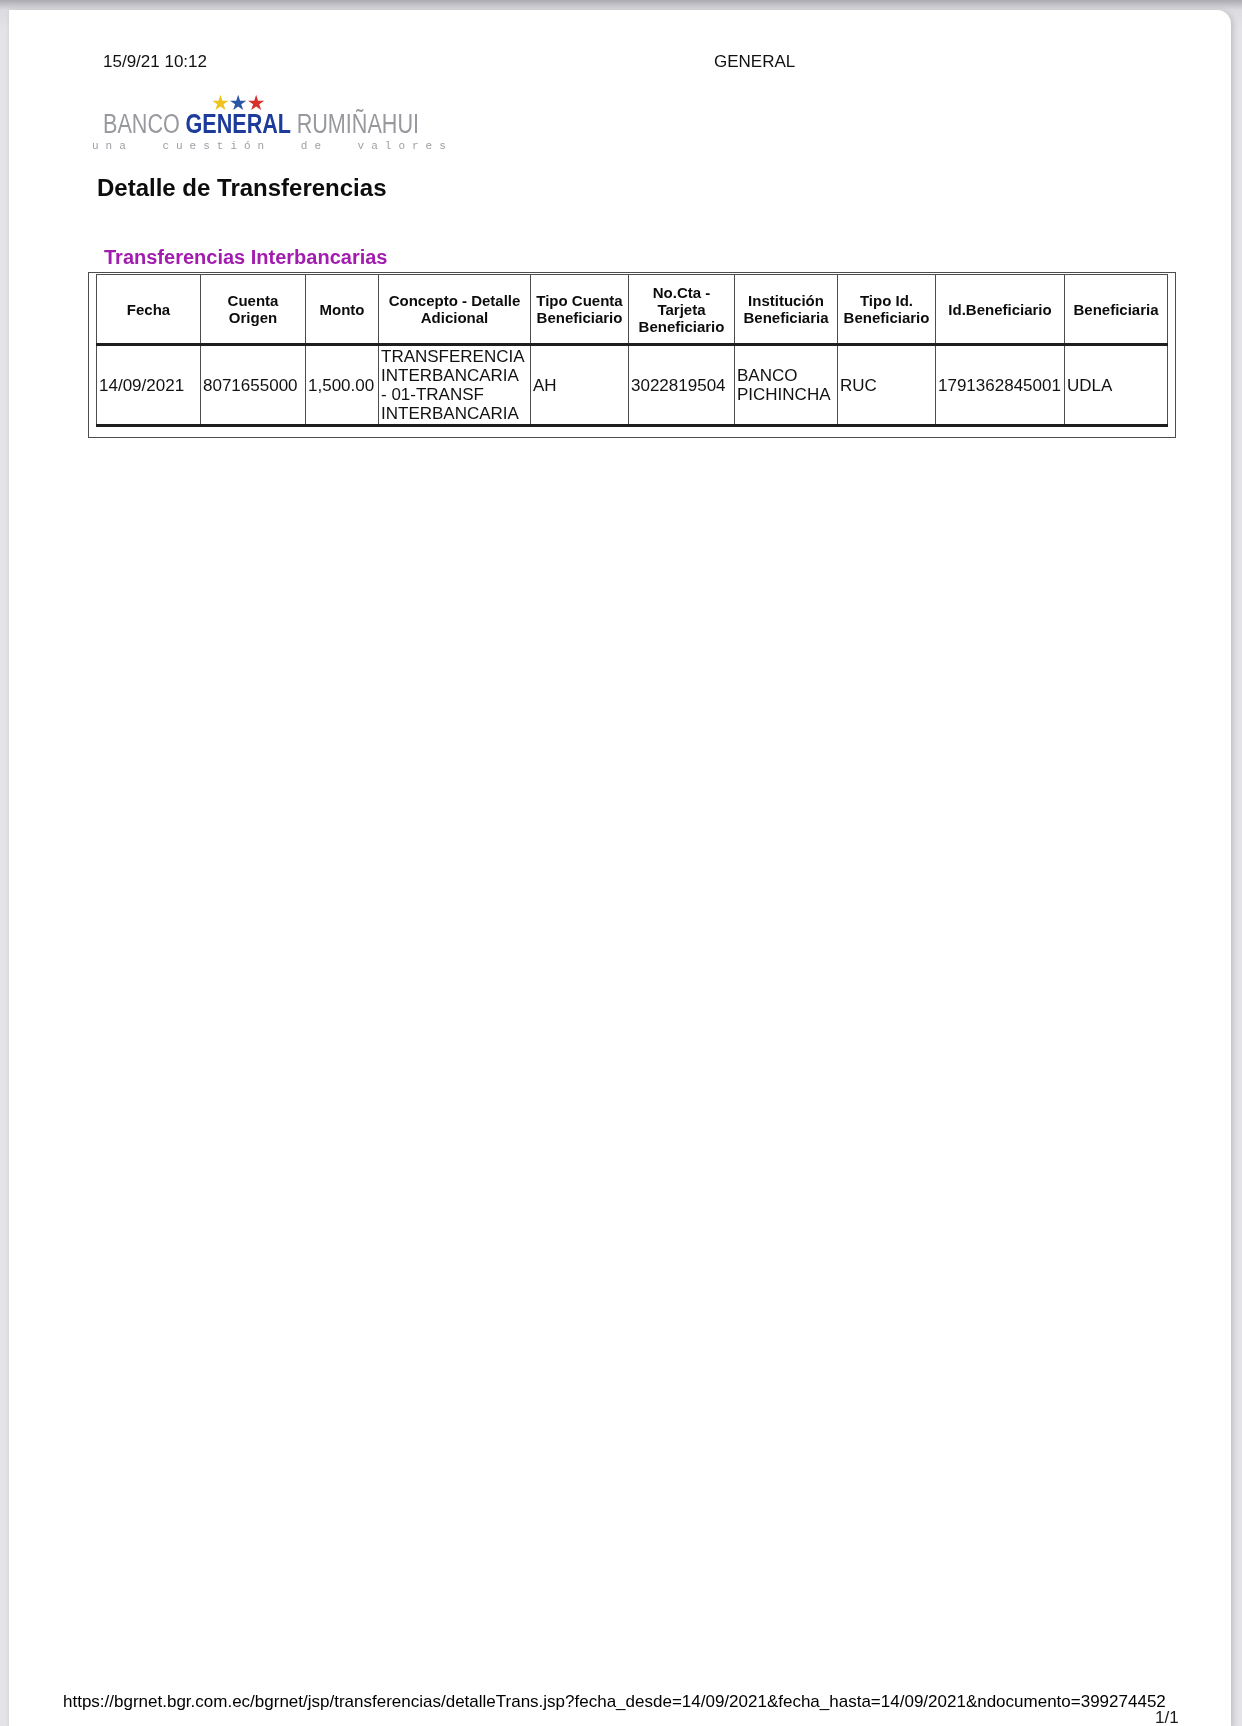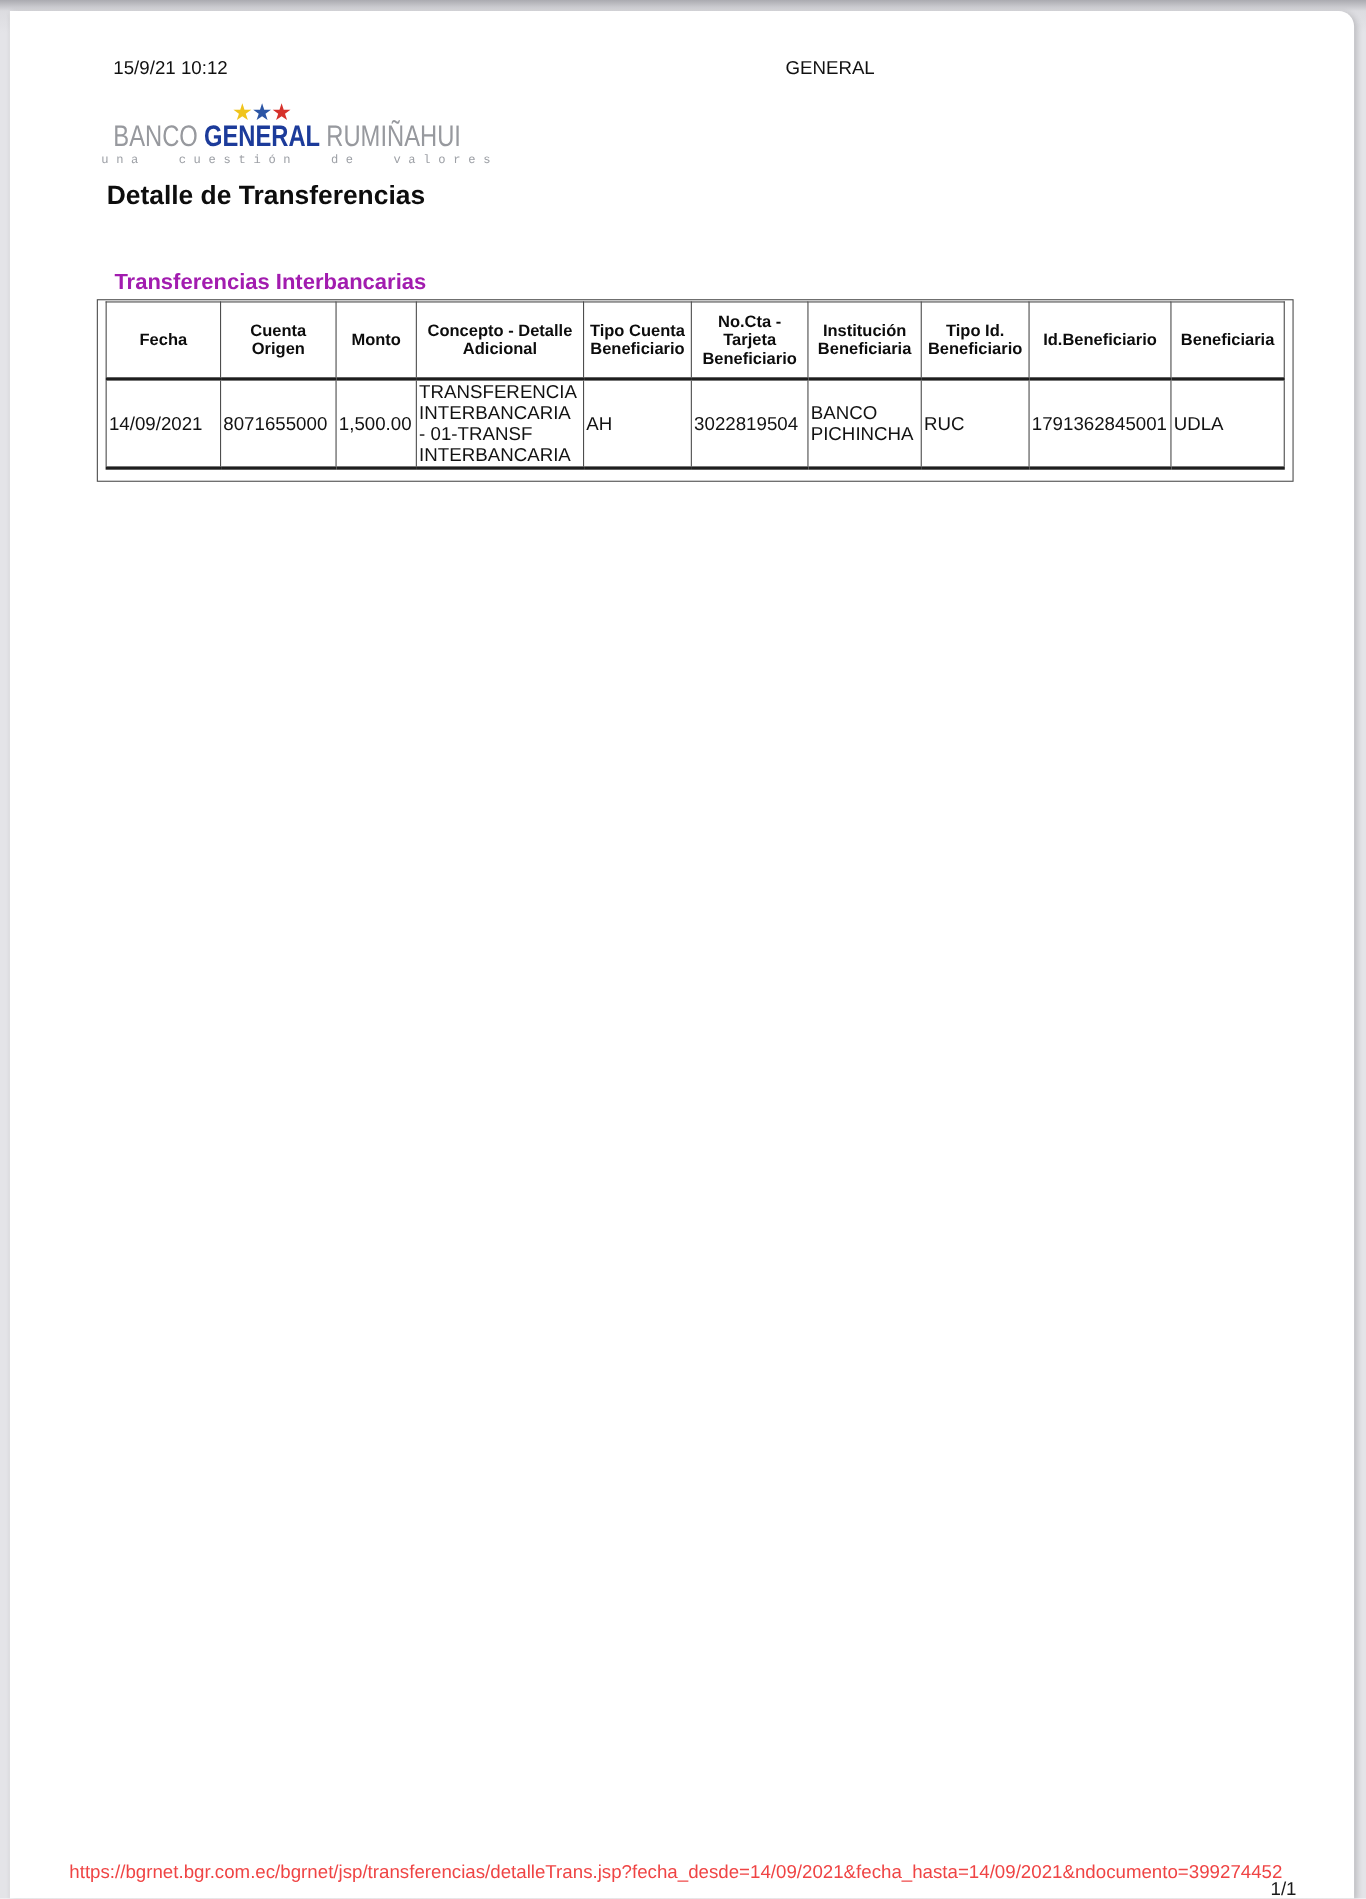--- a/index.html
+++ b/index.html
@@ -26,21 +26,21 @@
 
   
   .logo-stars { left:211px; top:92px; font-size:21px; letter-spacing:-1px; white-space:nowrap; line-height:1; }
   .logo-text  { left:103px; top:111px; font-size:27px; line-height:27px; white-space:nowrap;
                 transform:scaleX(0.80); transform-origin:left center; }
   .logo-word-gray { color:#97999e; }
   .logo-word-blue { color:#1c3b9a; font-weight:bold; margin:0 7px; }
   .logo-tagline { left:92px; top:140px; font-size:11px; color:#9da0a6;
                   letter-spacing:7px; word-spacing:16px; white-space:nowrap;font-family:Liberation Mono, monospace; }
 
-  .page-title { left:97px; top:164px; font-size:24px; font-weight:bold; color:#0d0d0d; }
+  .page-title { left:97px; top:174px; font-size:24px; font-weight:bold; color:#0d0d0d; }
   .section-title { left:104px; top:246px; font-size:20px; font-weight:bold; color:#a21caf; }
 
   
   .table-frame {
     left:88px; top:272px; width:1088px; height:166px;
     border:1px solid #4d4d4d; z-index:2;
   }
   table.transfers {
     border-collapse:collapse; table-layout:fixed;
     margin:1px 0 0 7px; width:1071px;
@@ -57,21 +57,21 @@
   table.transfers thead tr { height:70px; }
   table.transfers td {
     font-size:17px; line-height:19px; text-align:left; vertical-align:middle;
     padding:1px 2px; color:#121212;
     border-bottom:3px solid #1e1e1e;
     margin-top:40px;
   }
   table.transfers tbody tr { height:78px; }
 
   
-  .footer-url { left:63px; top:1692px; font-size:17px; color:#ef4444; white-space:nowrap; }
+  .footer-url { left:63px; top:1692px; font-size:17px; color:#000000; white-space:nowrap; }
   .footer-page { left:1155px; top:1692px; font-size:17px; color:#1a1a1a;margin-top:16px; }
 </style>
 </head>
 <body>
 
 <div class="page"></div>
 
 <div class="abs meta-text printed-at">15/9/21 10:12</div>
 <div class="abs meta-text app-name">GENERAL</div>
 

